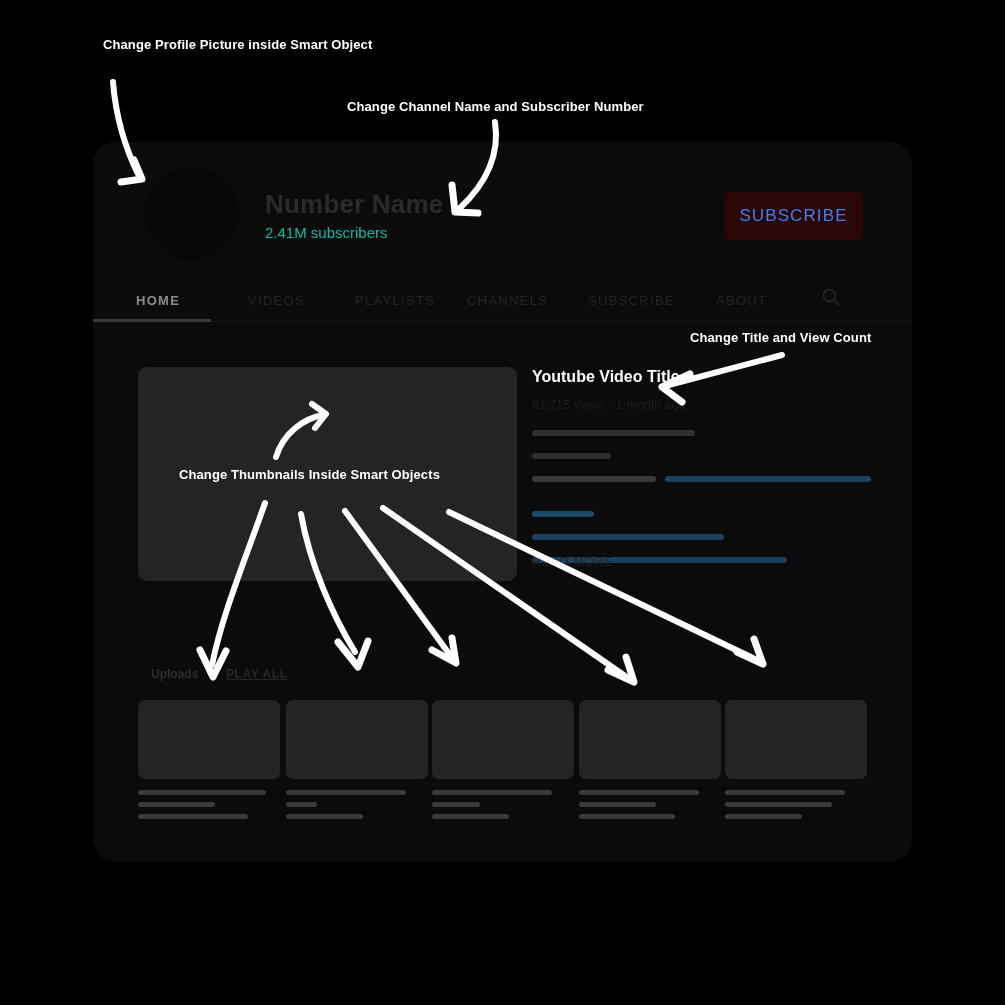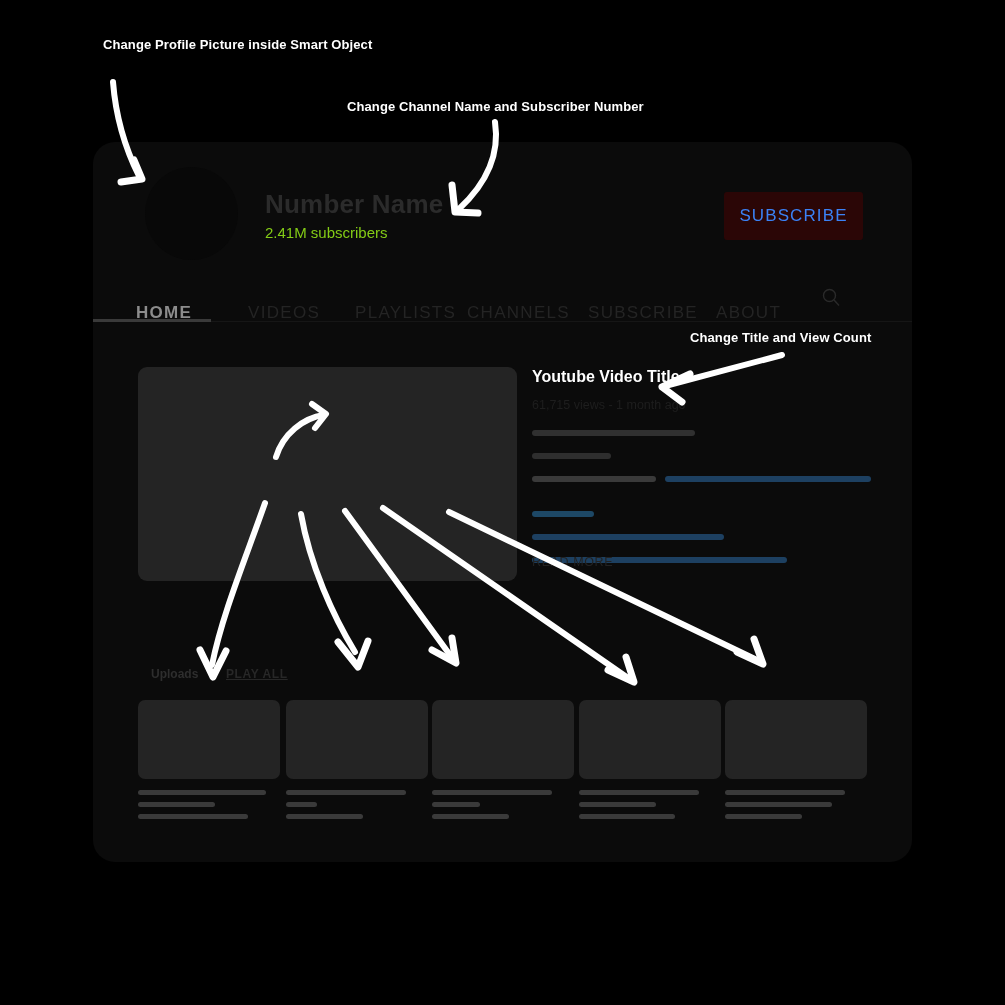--- a/index.html
+++ b/index.html
@@ -52,21 +52,21 @@
     font-weight: bold;
     color: #2b2b2b;
     letter-spacing: 0.2px;
     white-space: nowrap;
   }
   #channel-subs {
     position: absolute;
     left: 172px;
     top: 82px;
     font-size: 15px;
-    color: #84cc16;
+    color: #14b8a6;
     white-space: nowrap;
   }
   #subscribe-button {
     position: absolute;
     left: 631px;
     top: 50px;
     width: 139px;
     height: 48px;
     background: #2b0606;
     border-radius: 3px;
@@ -84,22 +84,22 @@
   #channel-nav {
     position: absolute;
     left: 0;
     top: 137px;
     width: 819px;
     height: 42px;
     border-bottom: 1px solid #161616;
   }
   #channel-nav .tab {
     position: absolute;
-    top: 24px;
-    font-size: 17px;
+    top: 14px;
+    font-size: 13px;
     letter-spacing: 1.3px;
     color: #242424;
     white-space: nowrap;
     cursor: pointer;
   }
   #channel-nav .tab.active {
     color: #8c8c8c;
     font-weight: bold;
   }
   #channel-nav .tab-underline {
@@ -343,13 +343,14 @@
       <path d="M608,670 L634,682 L626,657" stroke-width="7"></path>
 
       <path d="M449,512 L757,660"></path>
       <path d="M737,652 L763,664 L754,639" stroke-width="7"></path>
     </g>
   </svg>
 
   <div class="annotation-label" style="left:103px;top:37px">Change Profile Picture inside Smart Object</div>
   <div class="annotation-label" style="left:347px;top:99px">Change Channel Name and Subscriber Number</div>
   <div class="annotation-label" style="left:690px;top:330px">Change Title and View Count</div>
+  <div class="annotation-label" style="left:179px;top:467px">Change Thumbnails Inside Smart Objects</div>
 </div>
 
 </body></html>

